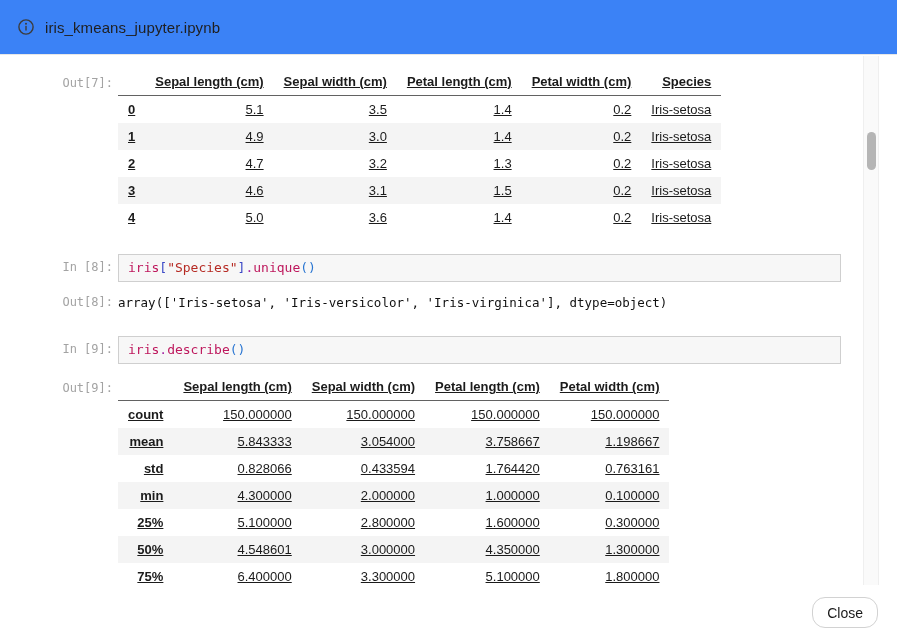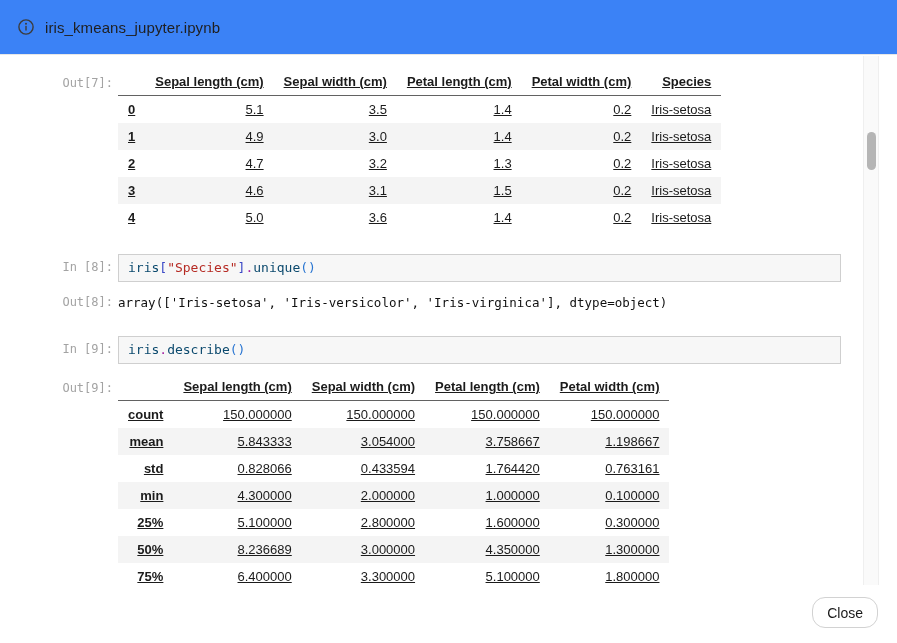--- a/index.html
+++ b/index.html
@@ -56,21 +56,21 @@
   .code-cell {
     width:723px;
     background:#f7f7f7;
     border:1px solid #cfcfcf;
     padding:4px 9px 5px 9px;
     font-family:"DejaVu Sans Mono", monospace;
     font-size:13px; line-height:17px;
     color:#000;
     white-space:pre;
   }
-  .tok-name   { color:#0c4a6e;margin-top:16px; }
+  .tok-name   { color:#be185d;margin-top:16px; }
   .tok-string { color:#b62b24; }
   .tok-bracket{ color:#3b49c6; }
   .tok-paren  { color:#2a76d2; }
   .tok-op     { color:#a626a4; }
 
   
   .text-output {
     font-family:"DejaVu Sans Mono", monospace;
     font-size:12.5px; color:#111;
     padding-top:3px;
@@ -256,21 +256,21 @@
               </tr>
               <tr>
                 <th>25%</th>
                 <td>5.100000</td>
                 <td>2.800000</td>
                 <td>1.600000</td>
                 <td>0.300000</td>
               </tr>
               <tr>
                 <th>50%</th>
-                <td>8.236689</td>
+                <td>4.548601</td>
                 <td>3.000000</td>
                 <td>4.350000</td>
                 <td>1.300000</td>
               </tr>
               <tr>
                 <th>75%</th>
                 <td>6.400000</td>
                 <td>3.300000</td>
                 <td>5.100000</td>
                 <td>1.800000</td>

